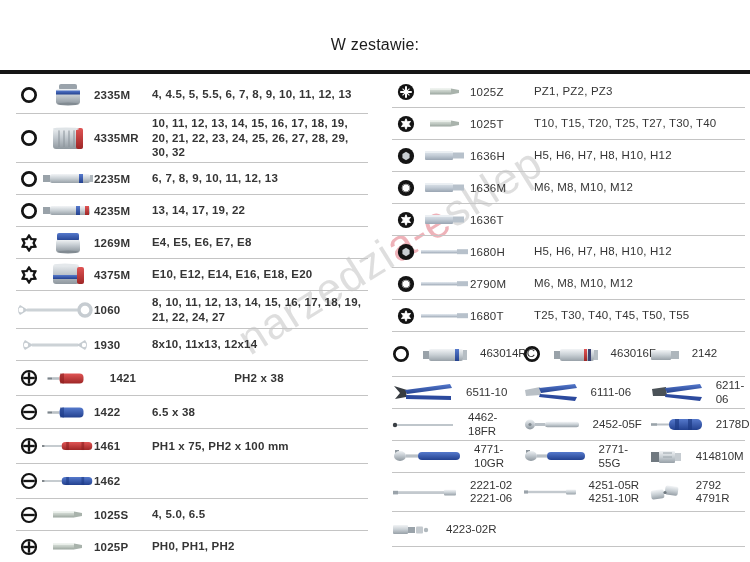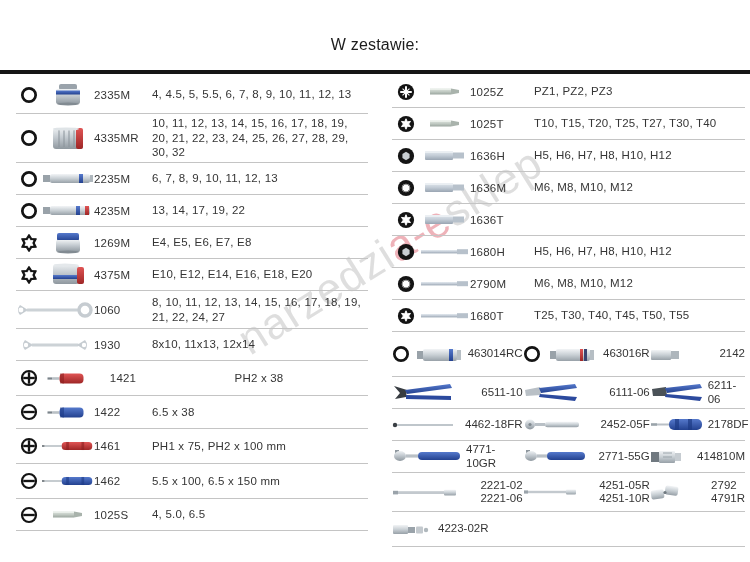--- a/index.html
+++ b/index.html
@@ -6,34 +6,34 @@
   #stage{position:relative;width:750px;height:562px;background:#ffffff;
          font-family:"Liberation Sans",sans-serif;color:#3a3a3a;overflow:hidden;}
   .title{position:absolute;top:36px;left:0;width:100%;text-align:center;
          font-size:16px;color:#1c1c1c;letter-spacing:.2px;}
   .divider{position:absolute;top:70px;left:0;width:750px;height:4px;background:#161616;}
   .wm{position:absolute;left:180px;top:226px;width:420px;text-align:center;
       font-size:44px;letter-spacing:1px;transform:rotate(-32deg);
       color:#d7d7d7;opacity:.8;pointer-events:none;white-space:nowrap;z-index:0;}
   .wm .pink{color:#eba0a8;}
   .tbl{position:absolute;top:76px;z-index:1;}
-  #left-table{left:16px;width:352px;}
+  #left-table{left:16px;width:352px;font-weight:bold;}
   #right-table{left:392px;width:353px;}
   .lrow{display:grid;grid-template-columns:26px 52px 58px 1fr;align-items:center;
         border-bottom:1px solid #c4c4c4;min-height:27px;padding:2px 0;}
   .rrow{display:grid;grid-template-columns:28px 50px 64px 1fr;align-items:center;
         border-bottom:1px solid #c4c4c4;min-height:27px;padding:2px 0;}
   .mrow{display:flex;align-items:center;border-bottom:1px solid #c4c4c4;
         min-height:27px;padding:2px 0;}
   .cell-icon{display:flex;justify-content:center;align-items:center;}
   .ic{width:18px;height:18px;display:block;}
   .cell-img{display:flex;justify-content:center;align-items:center;}
   .code{font-size:11.5px;letter-spacing:.2px;color:#353535;}
   .sizes{font-size:11.5px;letter-spacing:.2px;line-height:1.28;color:#353535;padding-right:2px;}
-  .item{display:flex;align-items:center;gap:4px;justify-content:space-between;}
+  .item{display:flex;align-items:center;gap:12px;}
   .item .codes{display:flex;flex-direction:column;font-size:11.5px;line-height:1.18;color:#353535;}
   .w37{width:37%;} .w36{width:36%;} .w27{width:27%;}
 </style>
 </head>
 <body>
 
 <div id="stage">
   <svg width="0" height="0" style="position:absolute" aria-hidden="true">
     <defs>
       <linearGradient id="gcv" x1="0" y1="0" x2="0" y2="1">
@@ -288,40 +288,59 @@
         <div class="cell-img">
           <svg width="58" height="12" viewBox="0 0 58 12">
             <rect x="0" y="5.1" width="3" height="1.8" fill="#666d73"></rect>
             <rect x="3" y="5.1" width="19" height="1.8" fill="#b9c0c5"></rect>
             <rect x="22" y="1.5" width="34" height="9" rx="4" fill="url(#gblu)"></rect>
             <rect x="27" y="1.5" width="3" height="9" fill="#1d3a85" opacity="0.6"></rect>
             <rect x="44" y="1.5" width="3" height="9" fill="#1d3a85" opacity="0.6"></rect>
           </svg>
         </div>
         <div class="code">1462</div>
-        <div class="sizes">5.5 x 100, 6.5 x 150 mm</div>
       </div>
       <div class="lrow">
         <div class="cell-icon">
           <span>
             <svg class="ic" viewBox="0 0 20 20">
               <circle cx="10" cy="10" r="7.8" fill="none" stroke="#141414" stroke-width="2.4"></circle>
               <rect x="3.6" y="8.7" width="12.8" height="2.6" fill="#141414"></rect>
             </svg>
           </span>
         </div>
         <div class="cell-img">
           <svg width="32" height="11" viewBox="0 0 32 11">
             <rect x="1" y="2.5" width="21" height="6" fill="url(#gbit)"></rect>
             <rect x="1" y="2.5" width="21" height="1.5" fill="#eef2ee" opacity="0.8"></rect>
             <polygon points="22,2.5 30,4 30,7 22,8.5" fill="#a9b3ac"></polygon>
           </svg>
         </div>
         <div class="code">1025S</div>
         <div class="sizes">4, 5.0, 6.5</div>
+      </div>
+      <div class="lrow">
+        <div class="cell-icon">
+          <span>
+            <svg class="ic" viewBox="0 0 20 20">
+              <circle cx="10" cy="10" r="7.8" fill="none" stroke="#141414" stroke-width="2.4"></circle>
+              <rect x="8.7" y="3.6" width="2.6" height="12.8" fill="#141414"></rect>
+              <rect x="3.6" y="8.7" width="12.8" height="2.6" fill="#141414"></rect>
+            </svg>
+          </span>
+        </div>
+        <div class="cell-img">
+          <svg width="32" height="11" viewBox="0 0 32 11">
+            <rect x="1" y="2.5" width="21" height="6" fill="url(#gbit)"></rect>
+            <rect x="1" y="2.5" width="21" height="1.5" fill="#eef2ee" opacity="0.8"></rect>
+            <polygon points="22,2.5 30,4 30,7 22,8.5" fill="#a9b3ac"></polygon>
+          </svg>
+        </div>
+        <div class="code">1025P</div>
+        <div class="sizes">PH0, PH1, PH2</div>
       </div>
     </div>
   <div class="tbl" id="right-table">
       <div class="rrow">
         <div class="cell-icon">
           <span>
             <svg class="ic" viewBox="0 0 20 20">
               <circle cx="10" cy="10" r="9" fill="#141414"></circle>
               <rect x="8.9" y="3.6" width="2.2" height="12.8" fill="#fff"></rect>
               <rect x="3.6" y="8.9" width="12.8" height="2.2" fill="#fff"></rect>

